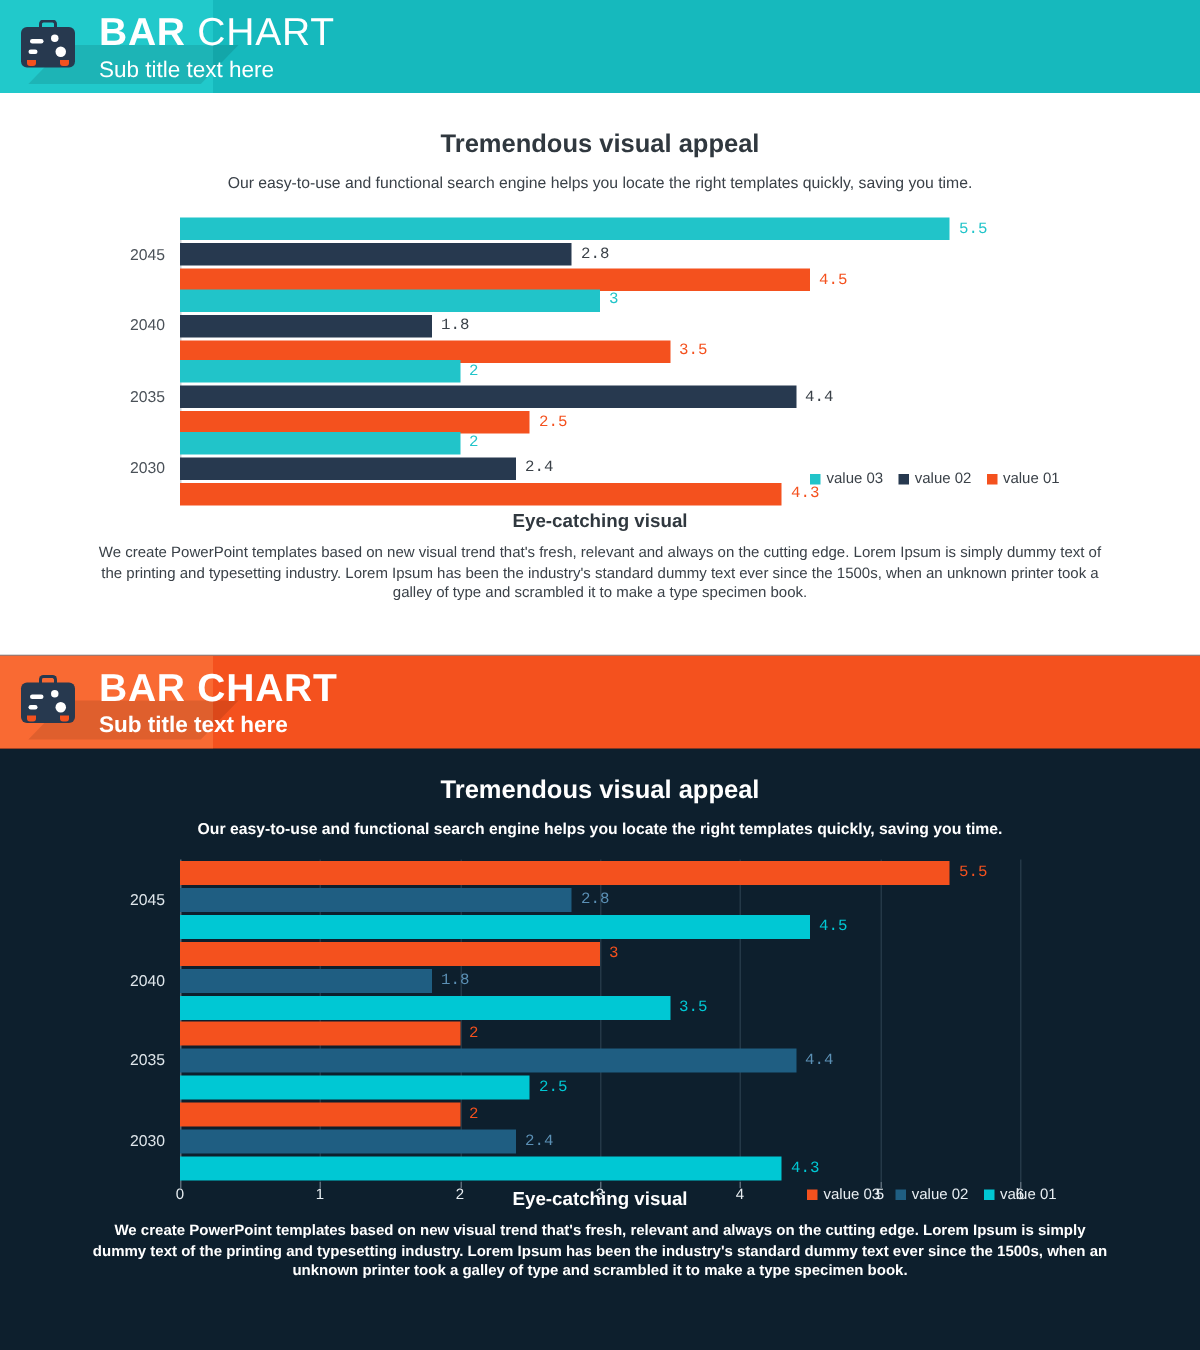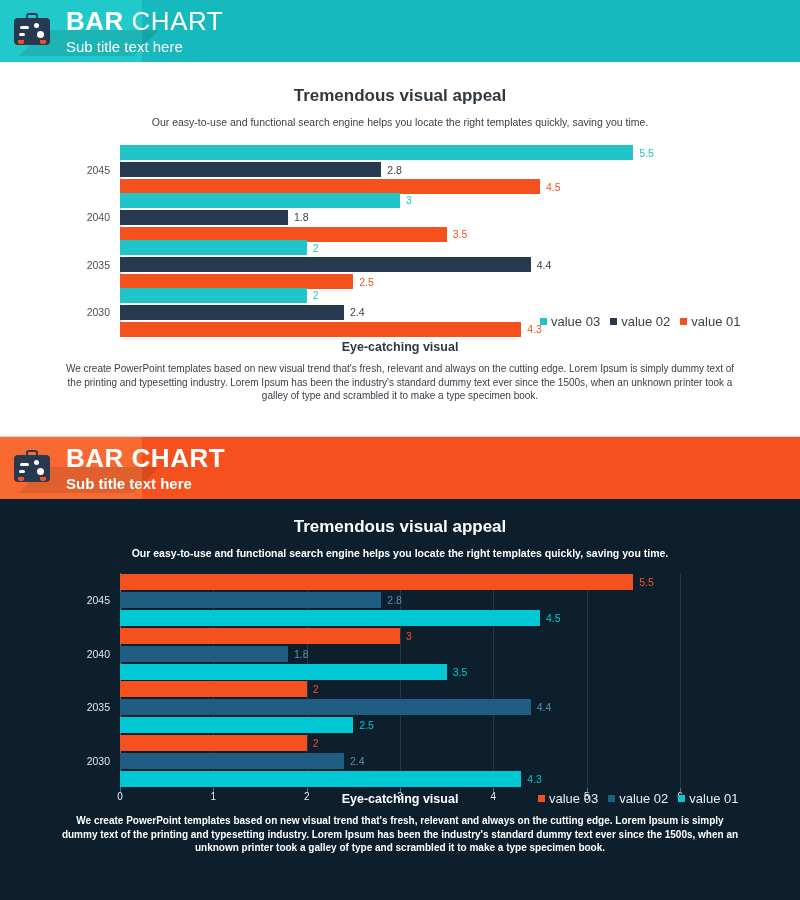--- a/index.html
+++ b/index.html
@@ -113,33 +113,33 @@
     position: absolute; left: 0; top: 0; bottom: 0;
     width: 1px; background: #cfd4d8;
   }
   .grp { position: absolute; left: 0; width: 100%; }
   .grp-label {
     position: absolute;
     right: 100%; margin-right: 10px;
     top: 50%; transform: translateY(-50%);
     font-size: 10.5px; color: #4a5158; white-space: nowrap;
   }
-  .bar-row { position: relative; height: 15px; margin-bottom: 2px; }
+  .bar-row { position: relative; height: 15px; margin-bottom: 2px; font-family: Liberation Mono, monospace; }
   .bar { position: absolute; left: 0; top: 0; height: 100%; }
   .bar-val {
     position: absolute; top: 50%; transform: translateY(-50%);
     margin-left: 6px; font-size: 10.5px; white-space: nowrap;
   }
 
   .legend {
     position: absolute; display: flex; gap: 10px; align-items: center;
   }
   .legend-item { display: flex; align-items: center; gap: 4px; }
   .legend-swatch { width: 7px; height: 7px; display: inline-block; }
-  .legend-text { font-size: 13px; }
+  .legend-text { font-size: 10px; }
 
   .foot-title {
     text-align: center; font-size: 12.5px; font-weight: bold;
     color: #30383f; margin-top: 4px;
   }
   .foot-body {
     text-align: center; font-size: 10px; color: #3a4148;
     line-height: 13.5px; margin: 8px 58px 0 58px;
   }
 

